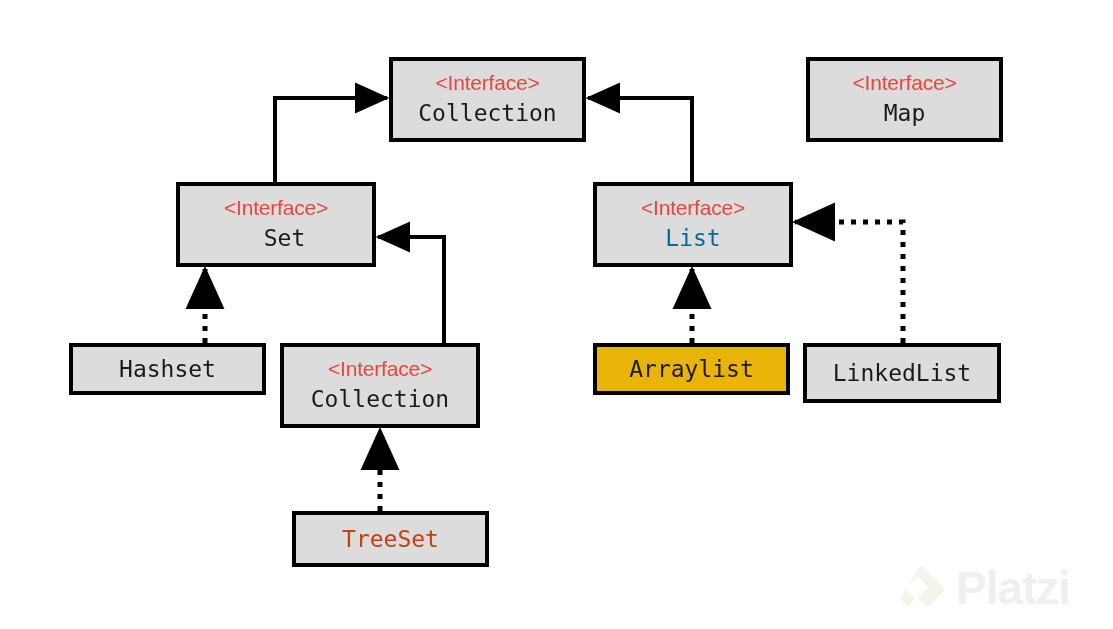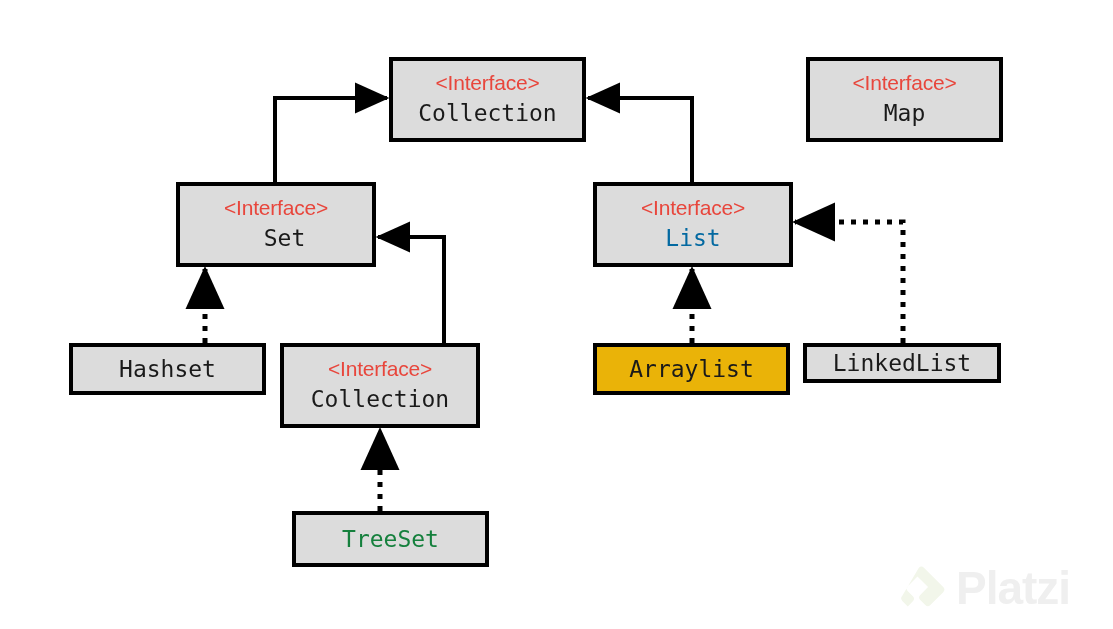--- a/index.html
+++ b/index.html
@@ -122,25 +122,25 @@
       <div class="node" style="left: 69px; top: 343px; width: 197px; height: 52px; background: rgb(220, 220, 220); border-color: rgb(0, 0, 0); text-align: right;">
         <div class="cname" style="color: rgb(26, 26, 26);">Hashset</div>
       </div>
       <div class="node with-stereo" style="left: 280px; top: 343px; width: 200px; height: 85px; background: rgb(220, 220, 220); border-color: rgb(0, 0, 0);">
         <div class="stereotype" style="color: rgb(232, 70, 60);">&lt;Interface&gt;</div>
         <div class="cname" style="color: rgb(26, 26, 26);">Collection</div>
       </div>
       <div class="node" style="left: 593px; top: 343px; width: 197px; height: 52px; background: #eab308; border-color: rgb(0, 0, 0);">
         <div class="cname" style="color: rgb(26, 26, 26);">Arraylist</div>
       </div>
-      <div class="node" style="left: 803px; top: 343px; width: 198px; height: 40px; background: rgb(220, 220, 220); border-color: rgb(0, 0, 0);">
+      <div class="node" style="left: 803px; top: 343px; width: 198px; height: 60px; background: rgb(220, 220, 220); border-color: rgb(0, 0, 0);">
         <div class="cname" style="color: rgb(26, 26, 26);">LinkedList</div>
       </div>
       <div class="node" style="left: 292px; top: 511px; width: 197px; height: 56px; background: rgb(220, 220, 220); border-color: rgb(0, 0, 0);">
-        <div class="cname" style="color: #15803d;">TreeSet</div>
+        <div class="cname" style="color: #c2410c;">TreeSet</div>
       </div>
     </div>
 
   <div id="watermark">
     <svg class="wm-mark" viewBox="0 0 100 100" xmlns="http://www.w3.org/2000/svg">
       <path d="M52 6 L94 48 a8 8 0 0 1 0 11 L66 87 a8 8 0 0 1 -11 0 L44 76 a8 8 0 0 1 0 -11 L61 48 L38 25 L17 46 a8 8 0 0 0 0 11 L28 68 a8 8 0 0 1 0 11 L17 90 L5 78 a8 8 0 0 1 0 -11 L41 6 a8 8 0 0 1 11 0 z" fill="#f2f6ea"></path>
     </svg>
     <span class="wm-text">Platzi</span>
   </div>
 

